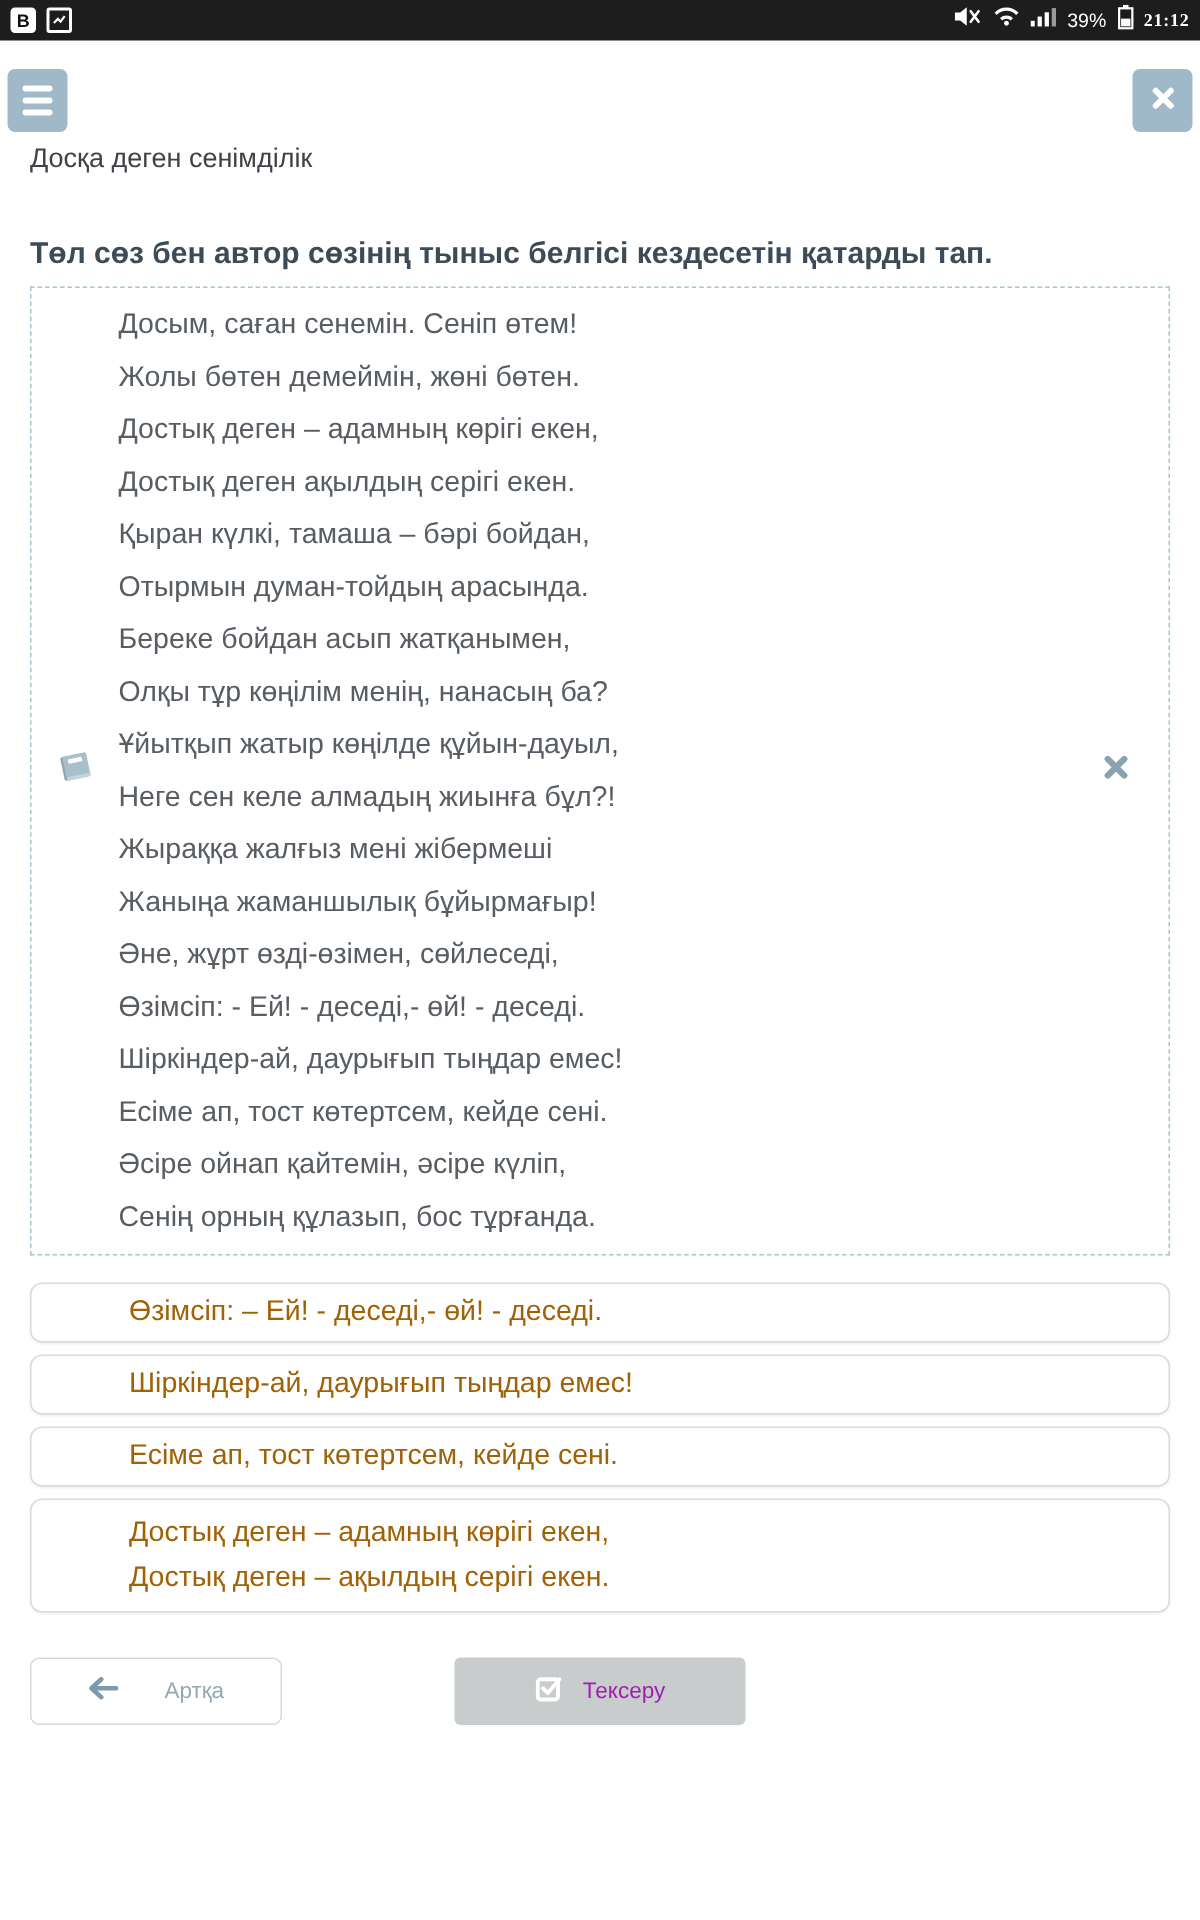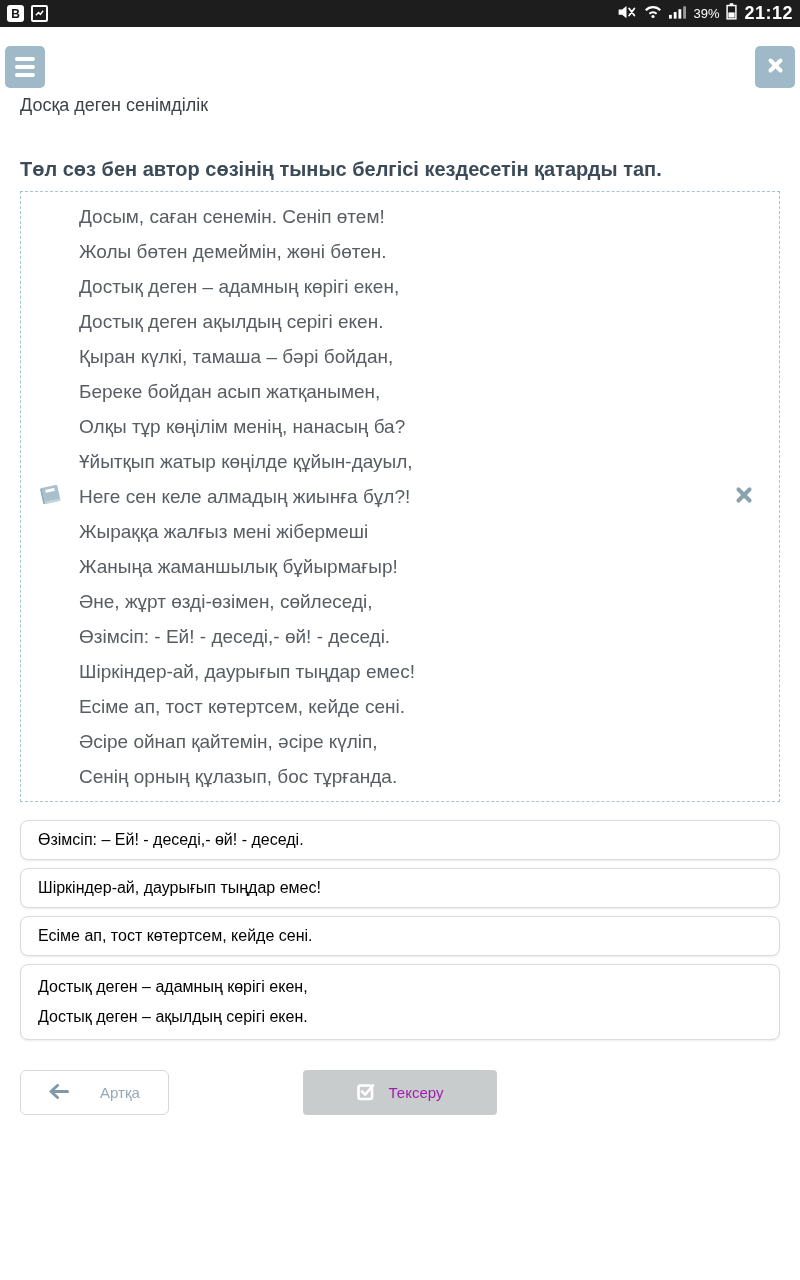--- a/index.html
+++ b/index.html
@@ -21,21 +21,21 @@
   .app-badge {
     width:17px; height:17px; background:#fff; border-radius:3px;
     color:#111; font-weight:bold; font-size:12px;
     display:flex; align-items:center; justify-content:center;
   }
   .chart-badge {
     width:17px; height:17px; border:2px solid #fff; border-radius:2px;
     display:flex; align-items:center; justify-content:center;
   }
   .sb-pct { color:#fff; font-size:13px; }
-  .sb-time { color:#fff; font-size:18px; font-weight:bold; letter-spacing:.5px; }
+  .sb-time { color:#fff; font-size:12px; font-weight:bold; letter-spacing:.5px;font-family:Liberation Serif, serif; }
 
   
   .header-row {
     display:flex; justify-content:space-between; align-items:flex-start;
     padding:19px 5px 0 5px;
   }
   .square-btn {
     width:40px; height:42px; background:#9fb9c8; border:none; border-radius:5px;
     display:flex; flex-direction:column; align-items:center; justify-content:center;
     cursor:pointer; padding:0;
@@ -68,29 +68,29 @@
 
   
   .answer-options { margin:18px 20px 0 20px; }
   .option-box {
     background:#fff;
     border:1px solid #d9dbdc; border-radius:8px;
     box-shadow:0 1px 2px rgba(0,0,0,0.08);
     padding:10px 17px; margin-bottom:8px;
     cursor:pointer;
   }
-  .option-line { font-size:16px; color:#000000; line-height:18px; }
+  .option-line { font-size:19px; color:#a16207; line-height:18px;margin-left:48px; }
   .option-box.multi { padding:7px 17px; }
   .option-box.multi .option-line { line-height:30px; }
 
   
   .footer { position:relative; margin:30px 20px 0 20px; height:46px; }
   .back-btn {
     position:absolute; left:0; top:0;
-    width:149px; height:45px;
+    width:168px; height:45px;
     background:#fff; border:1px solid #d4d8da; border-radius:6px;
     display:flex; align-items:center; justify-content:center; gap:31px;
     color:#95a9b5; font-size:15px; cursor:pointer;
     font-family:"Liberation Sans", sans-serif;
   }
   .check-btn {
     position:absolute; left:50%; transform:translateX(-50%); top:0;
     width:194px; height:45px;
     background:#c9cccd; border:none; border-radius:4px;
     display:flex; align-items:center; justify-content:center; gap:13px;
@@ -173,20 +173,21 @@
         <path d="M5.5 16.5 h13.5 v2 h-13.5 z" fill="#c2d4dc"></path>
       </g>
     </svg>
   </span>
   <div>
       <div class="poem-line">Досым, саған сенемін. Сеніп өтем!</div>
       <div class="poem-line">Жолы бөтен демеймін, жөні бөтен.</div>
       <div class="poem-line">Достық деген – адамның көрігі екен,</div>
       <div class="poem-line">Достық деген ақылдың серігі екен.</div>
       <div class="poem-line">Қыран күлкі, тамаша – бәрі бойдан,</div>
+      <div class="poem-line">Отырмын думан-тойдың арасында.</div>
       <div class="poem-line">Береке бойдан асып жатқанымен,</div>
       <div class="poem-line">Олқы тұр көңілім менің, нанасың ба?</div>
       <div class="poem-line">Ұйытқып жатыр көңілде құйын-дауыл,</div>
       <div class="poem-line">Неге сен келе алмадың жиынға бұл?!</div>
       <div class="poem-line">Жыраққа жалғыз мені жібермеші</div>
       <div class="poem-line">Жаныңа жаманшылық бұйырмағыр!</div>
       <div class="poem-line">Әне, жұрт өзді-өзімен, сөйлеседі,</div>
       <div class="poem-line">Өзімсіп: - Ей! - деседі,- өй! - деседі.</div>
       <div class="poem-line">Шіркіндер-ай, даурығып тыңдар емес!</div>
       <div class="poem-line">Есіме ап, тост көтертсем, кейде сені.</div>

